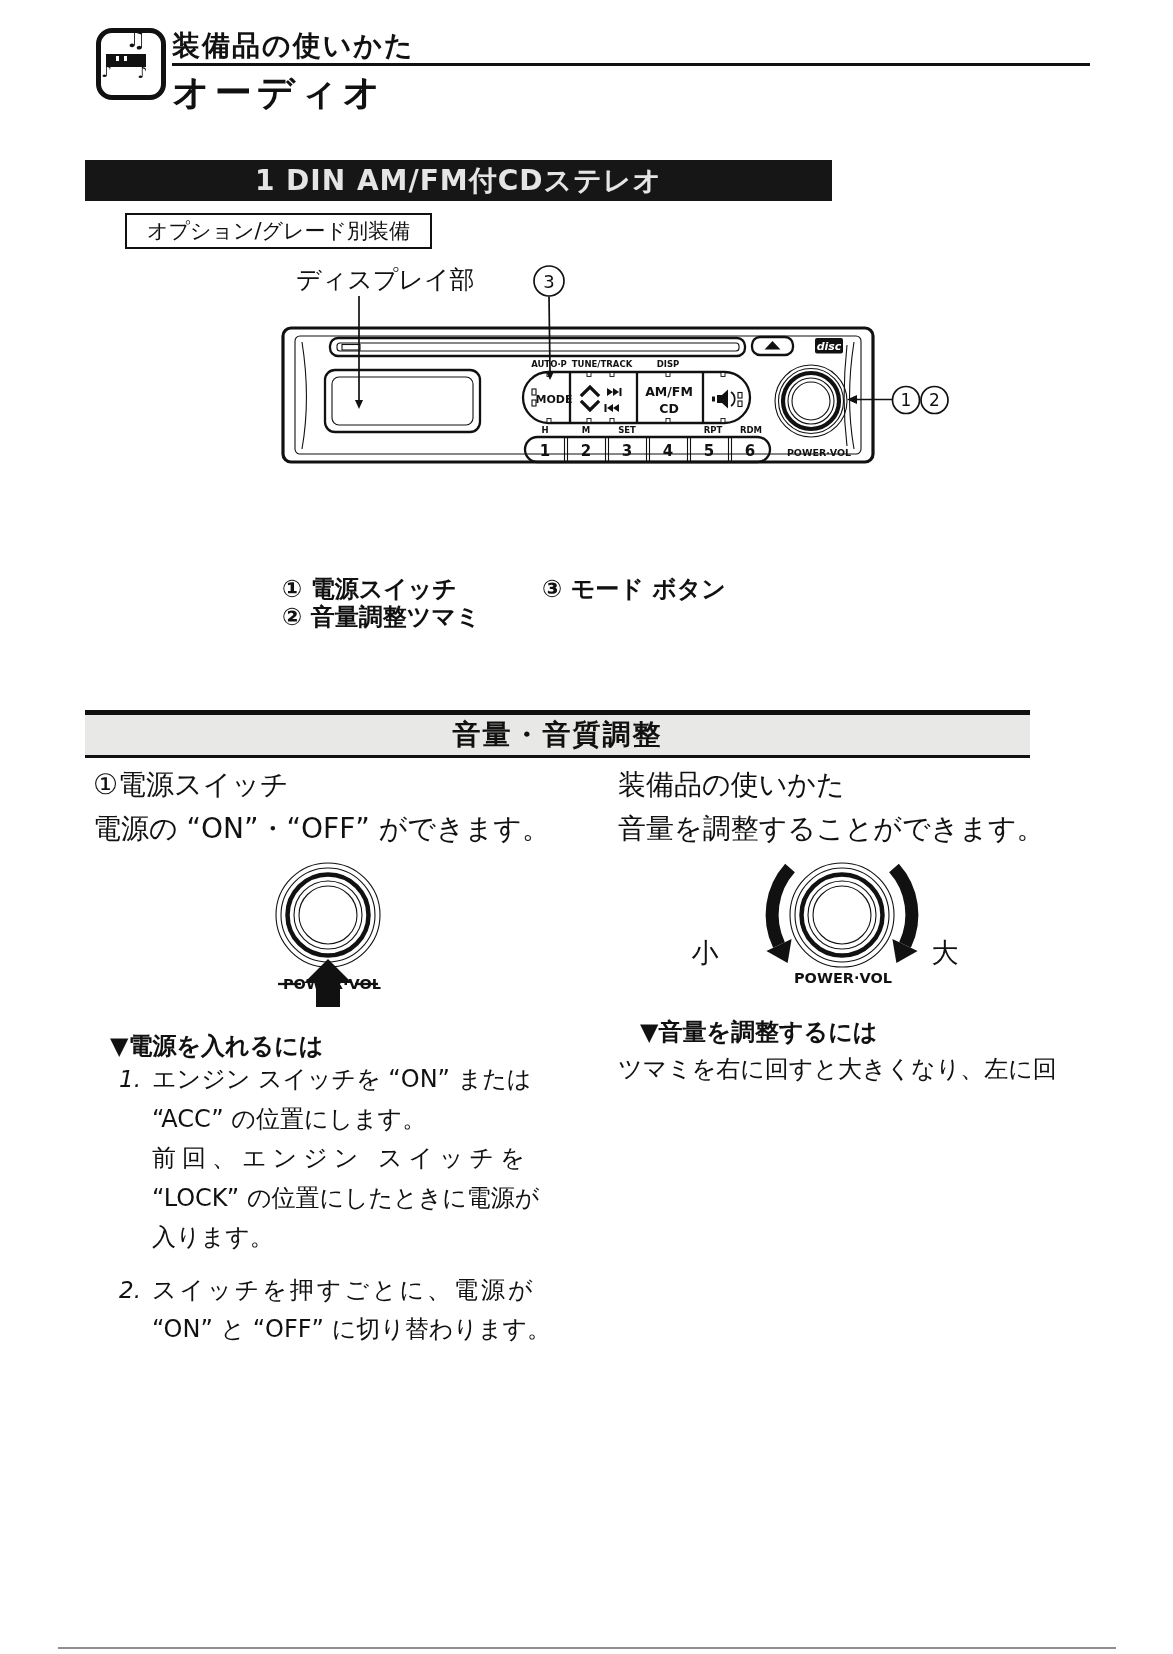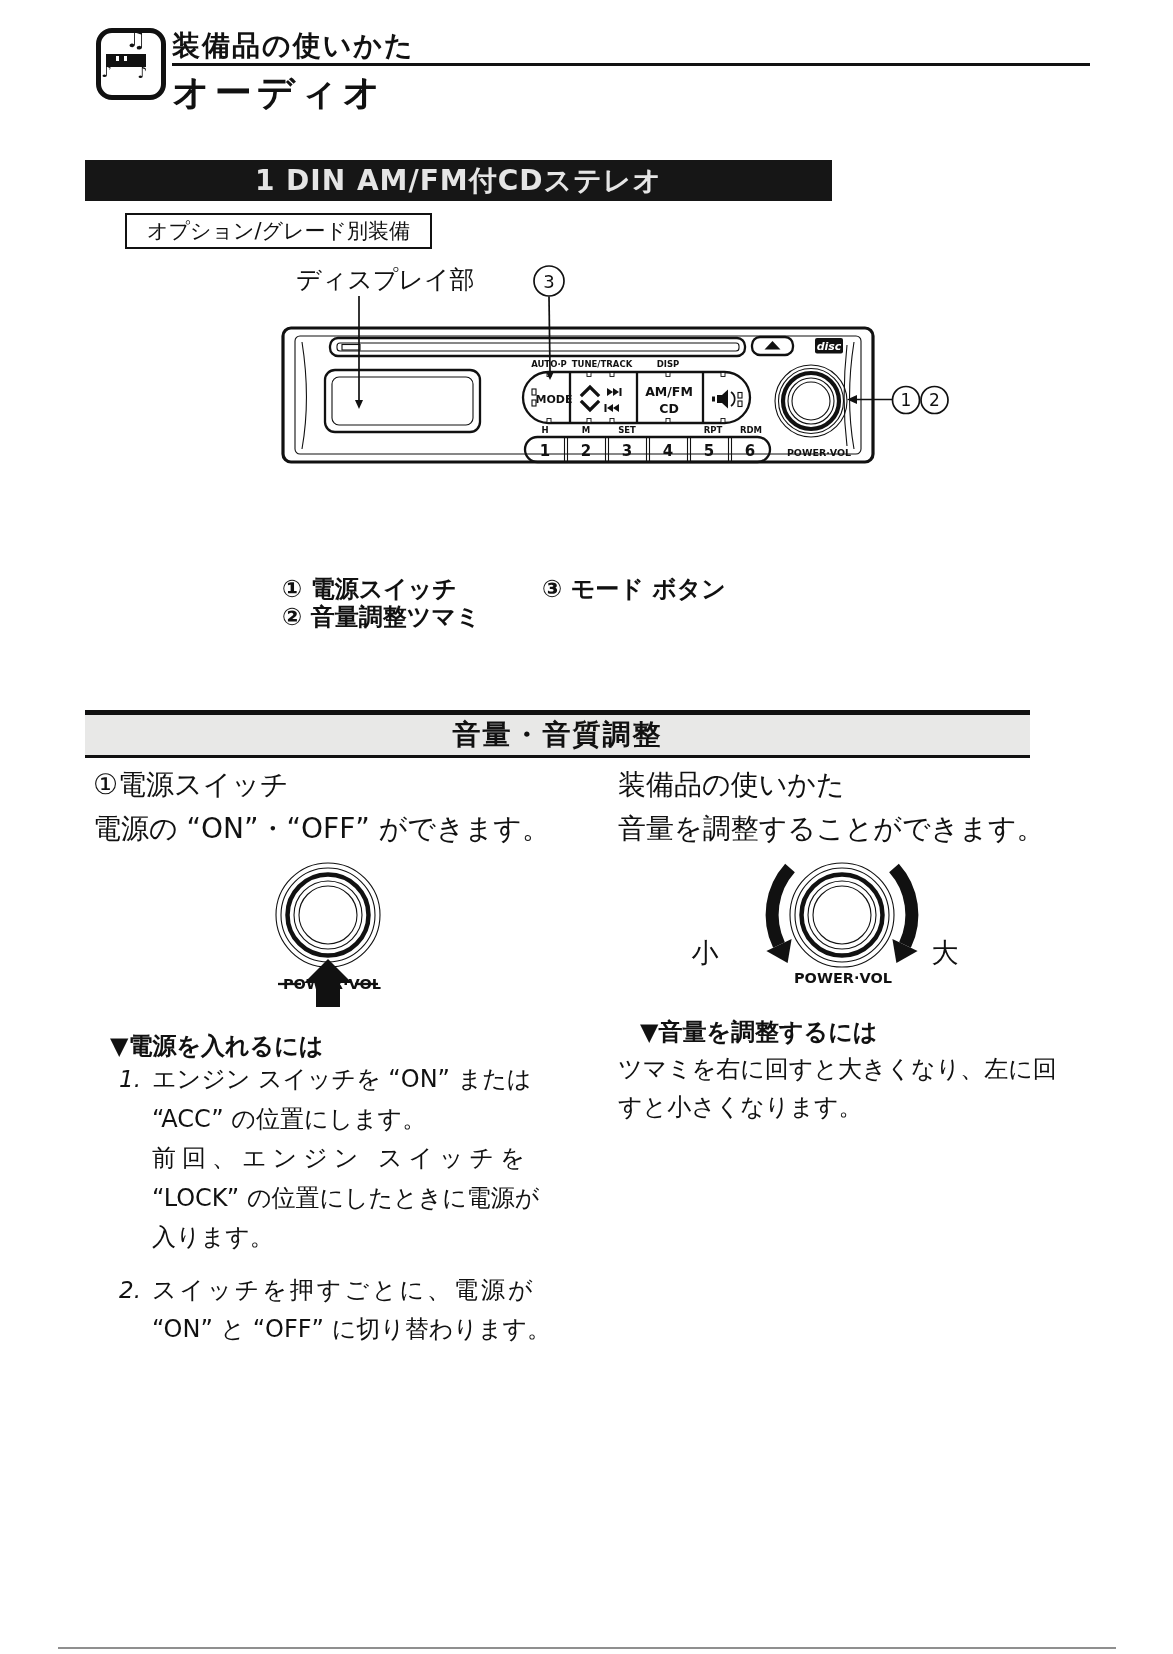--- a/index.html
+++ b/index.html
@@ -300,17 +300,16 @@
     <polygon points="232.4,99 257.6,111 236.4,123" class="fill"></polygon>
   </g>
   <text x="45" y="122" class="t27">小</text>
   <text x="285" y="122" class="t27">大</text>
   <text x="183" y="143" class="t14b">POWER·VOL</text>
 </svg>
 
 <div class="abs howto" style="left:640px;top:1016px;">▼音量を調整するには</div>
 <div class="abs vbody" style="left:618px;top:1050px;width:475px;">
   <div>ツマミを右に回すと大きくなり、左に回</div>
-  <div>すと小さくなります。</div>
 </div>
 
 <div class="abs page-num">152</div>
 <div class="abs bottom-rule"></div>
 
 </body></html>

